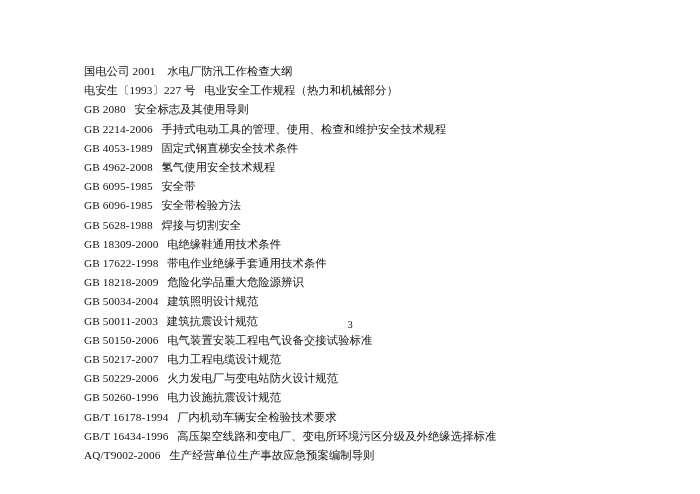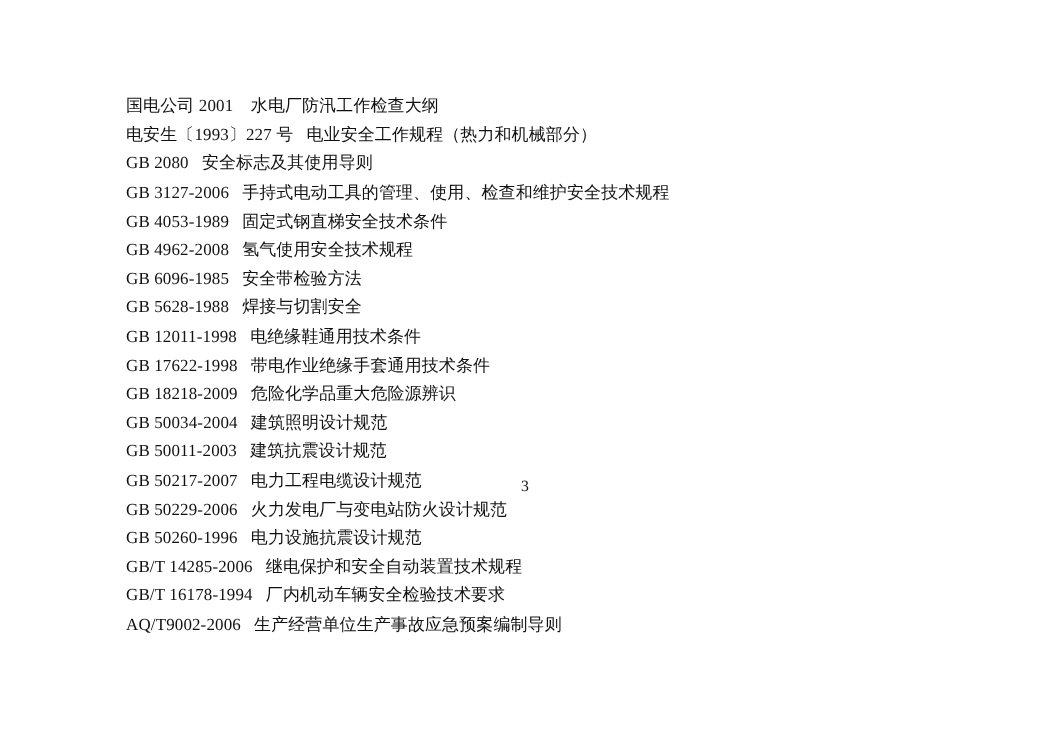--- a/index.html
+++ b/index.html
@@ -42,32 +42,34 @@
   }
 </style>
 </head>
 <body>
 
 <div class="page">
   <div class="lines">
     <div class="doc-line">国电公司 2001    水电厂防汛工作检查大纲</div>
     <div class="doc-line">电安生〔1993〕227 号   电业安全工作规程（热力和机械部分）</div>
     <div class="doc-line">GB 2080   安全标志及其使用导则</div>
-    <div class="doc-line">GB 3127-2006   手持式电动工具的管理、使用、检查和维护安全技术规程</div>
+    <div class="doc-line">GB 2214-2006   手持式电动工具的管理、使用、检查和维护安全技术规程</div>
     <div class="doc-line">GB 4053-1989   固定式钢直梯安全技术条件</div>
     <div class="doc-line">GB 4962-2008   氢气使用安全技术规程</div>
+    <div class="doc-line">GB 6095-1985   安全带</div>
     <div class="doc-line">GB 6096-1985   安全带检验方法</div>
     <div class="doc-line">GB 5628-1988   焊接与切割安全</div>
-    <div class="doc-line">GB 12011-1998   电绝缘鞋通用技术条件</div>
+    <div class="doc-line">GB 18309-2000   电绝缘鞋通用技术条件</div>
     <div class="doc-line">GB 17622-1998   带电作业绝缘手套通用技术条件</div>
     <div class="doc-line">GB 18218-2009   危险化学品重大危险源辨识</div>
     <div class="doc-line">GB 50034-2004   建筑照明设计规范</div>
     <div class="doc-line">GB 50011-2003   建筑抗震设计规范</div>
+    <div class="doc-line">GB 50150-2006   电气装置安装工程电气设备交接试验标准</div>
     <div class="doc-line">GB 50217-2007   电力工程电缆设计规范</div>
     <div class="doc-line">GB 50229-2006   火力发电厂与变电站防火设计规范</div>
     <div class="doc-line">GB 50260-1996   电力设施抗震设计规范</div>
-    <div class="doc-line">GB/T 14285-2006   继电保护和安全自动装置技术规程</div>
     <div class="doc-line">GB/T 16178-1994   厂内机动车辆安全检验技术要求</div>
+    <div class="doc-line">GB/T 16434-1996   高压架空线路和变电厂、变电所环境污区分级及外绝缘选择标准</div>
     <div class="doc-line">AQ/T9002-2006   生产经营单位生产事故应急预案编制导则</div>
 
   </div>
   <div class="page-number">3</div>
 </div>
 
 </body></html>

